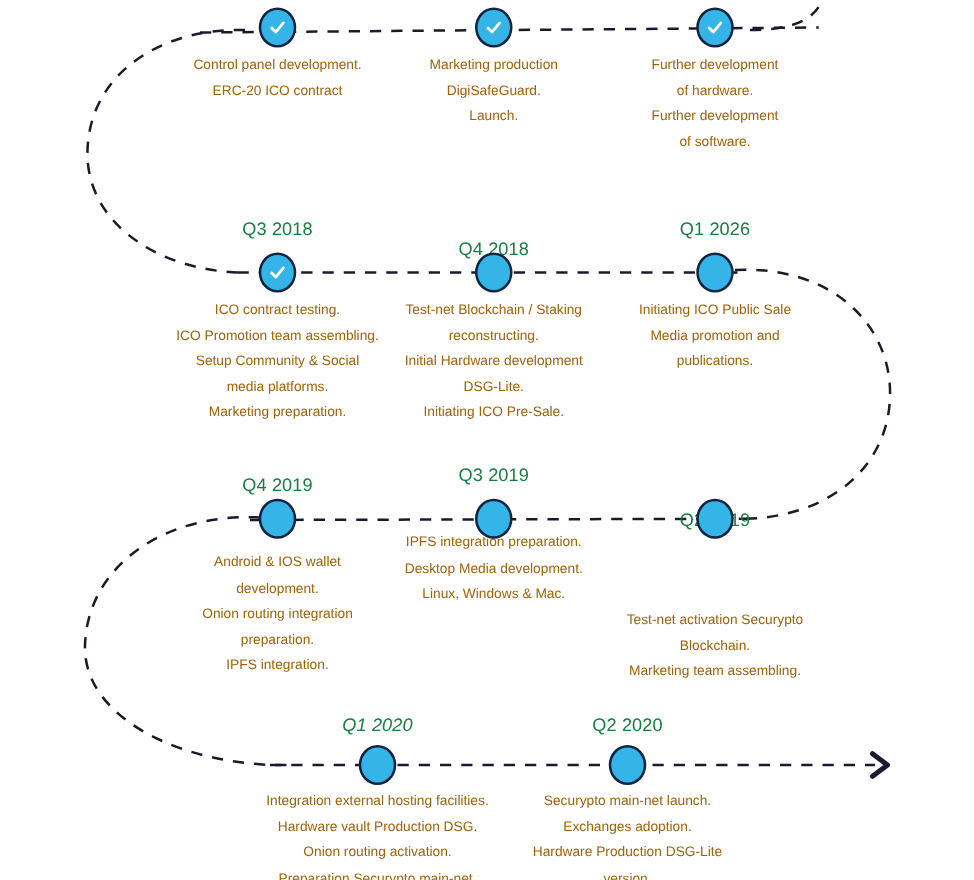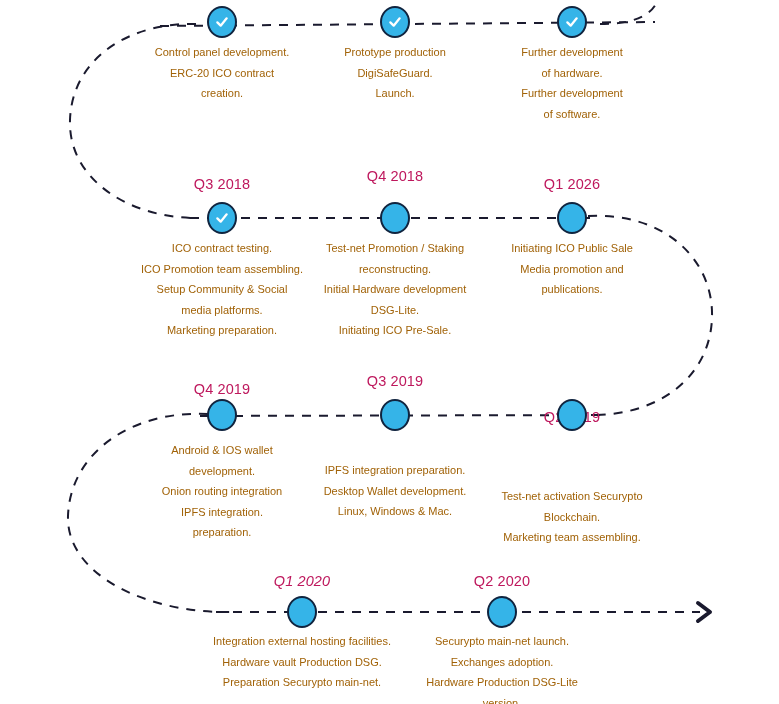--- a/index.html
+++ b/index.html
@@ -39,21 +39,21 @@
   .node .check-icon {
     display: block;
     width: 16px;
     height: 16px;
     margin-top: -1px;
   }
   .quarter-label {
     position: absolute;
     transform: translate(-50%, 0);
     font-size: 14.5px;
-    color: #be185d;
+    color: #15803d;
     white-space: nowrap;
     letter-spacing: 0.1px;
     z-index: 2;
   }
   .desc {
     position: absolute;
     transform: translate(-50%, 0);
     text-align: center;
     font-size: 11px;
     line-height: 20.5px;
@@ -94,29 +94,28 @@
 
   <div id="nodes-layer">
       <div class="node" style="left: 222px; top: 22px;">
         <svg class="check-icon" viewBox="0 0 24 24">
           <path d="M5 12.5 L10 17.5 L19 6.5" fill="none" stroke="#ffffff" stroke-width="3.4" stroke-linecap="round" stroke-linejoin="round"></path>
         </svg>
       </div>
       <div class="desc" style="left: 222px; top: 42px;">
         <span>Control panel development.</span>
         <span>ERC-20 ICO contract</span>
-        <span>creation.</span>
       </div>
       <div class="node" style="left: 395px; top: 22px;">
         <svg class="check-icon" viewBox="0 0 24 24">
           <path d="M5 12.5 L10 17.5 L19 6.5" fill="none" stroke="#ffffff" stroke-width="3.4" stroke-linecap="round" stroke-linejoin="round"></path>
         </svg>
       </div>
       <div class="desc" style="left: 395px; top: 42px;">
-        <span>Prototype production</span>
+        <span>Marketing production</span>
         <span>DigiSafeGuard.</span>
         <span>Launch.</span>
       </div>
       <div class="node" style="left: 572px; top: 22px;">
         <svg class="check-icon" viewBox="0 0 24 24">
           <path d="M5 12.5 L10 17.5 L19 6.5" fill="none" stroke="#ffffff" stroke-width="3.4" stroke-linecap="round" stroke-linejoin="round"></path>
         </svg>
       </div>
       <div class="desc" style="left: 572px; top: 42px;">
         <span>Further development</span>
@@ -130,64 +129,65 @@
           <path d="M5 12.5 L10 17.5 L19 6.5" fill="none" stroke="#ffffff" stroke-width="3.4" stroke-linecap="round" stroke-linejoin="round"></path>
         </svg>
       </div>
       <div class="desc" style="left: 222px; top: 238px;">
         <span>ICO contract testing.</span>
         <span>ICO Promotion team assembling.</span>
         <span>Setup Community &amp; Social</span>
         <span>media platforms.</span>
         <span>Marketing preparation.</span>
       </div>
-      <div class="quarter-label" style="left: 395px; top: 168px;">Q4 2018</div>
+      <div class="quarter-label" style="left: 395px; top: 192px;">Q4 2018</div>
       <div class="node" style="left: 395px; top: 218px;"></div>
       <div class="desc" style="left: 395px; top: 238px;">
-        <span>Test-net Promotion / Staking</span>
+        <span>Test-net Blockchain / Staking</span>
         <span>reconstructing.</span>
         <span>Initial Hardware development</span>
         <span>DSG-Lite.</span>
         <span>Initiating ICO Pre-Sale.</span>
       </div>
       <div class="quarter-label" style="left: 572px; top: 176px;">Q1 2026</div>
       <div class="node" style="left: 572px; top: 218px;"></div>
       <div class="desc" style="left: 572px; top: 238px;">
         <span>Initiating ICO Public Sale</span>
         <span>Media promotion and</span>
         <span>publications.</span>
       </div>
       <div class="quarter-label" style="left: 222px; top: 381px;">Q4 2019</div>
       <div class="node" style="left: 222px; top: 415px;"></div>
       <div class="desc" style="left: 222px; top: 440px;">
         <span>Android &amp; IOS wallet</span>
         <span>development.</span>
         <span>Onion routing integration</span>
+        <span>preparation.</span>
         <span>IPFS integration.</span>
-        <span>preparation.</span>
       </div>
       <div class="quarter-label" style="left: 395px; top: 373px;">Q3 2019</div>
       <div class="node" style="left: 395px; top: 415px;"></div>
-      <div class="desc" style="left: 395px; top: 460px;">
+      <div class="desc" style="left: 395px; top: 424px;">
         <span>IPFS integration preparation.</span>
-        <span>Desktop Wallet development.</span>
+        <span>Desktop Media development.</span>
         <span>Linux, Windows &amp; Mac.</span>
       </div>
       <div class="quarter-label" style="left: 572px; top: 381px; margin-top: 28px;">Q2 2019</div>
       <div class="node" style="left: 572px; top: 415px;"></div>
       <div class="desc" style="left: 572px; top: 440px; margin-top: 46px;">
         <span>Test-net activation Securypto</span>
         <span>Blockchain.</span>
         <span>Marketing team assembling.</span>
       </div>
       <div class="quarter-label" style="left: 302px; top: 573px; font-style: italic;">Q1 2020</div>
       <div class="node" style="left: 302px; top: 612px;"></div>
       <div class="desc" style="left: 302px; top: 631px;">
         <span>Integration external hosting facilities.</span>
         <span>Hardware vault Production DSG.</span>
+        <span>Onion routing activation.</span>
         <span>Preparation Securypto main-net.</span>
       </div>
       <div class="quarter-label" style="left: 502px; top: 573px;">Q2 2020</div>
       <div class="node" style="left: 502px; top: 612px;"></div>
       <div class="desc" style="left: 502px; top: 631px;">
         <span>Securypto main-net launch.</span>
         <span>Exchanges adoption.</span>
         <span>Hardware Production DSG-Lite</span>
         <span>version.</span>
       </div>

